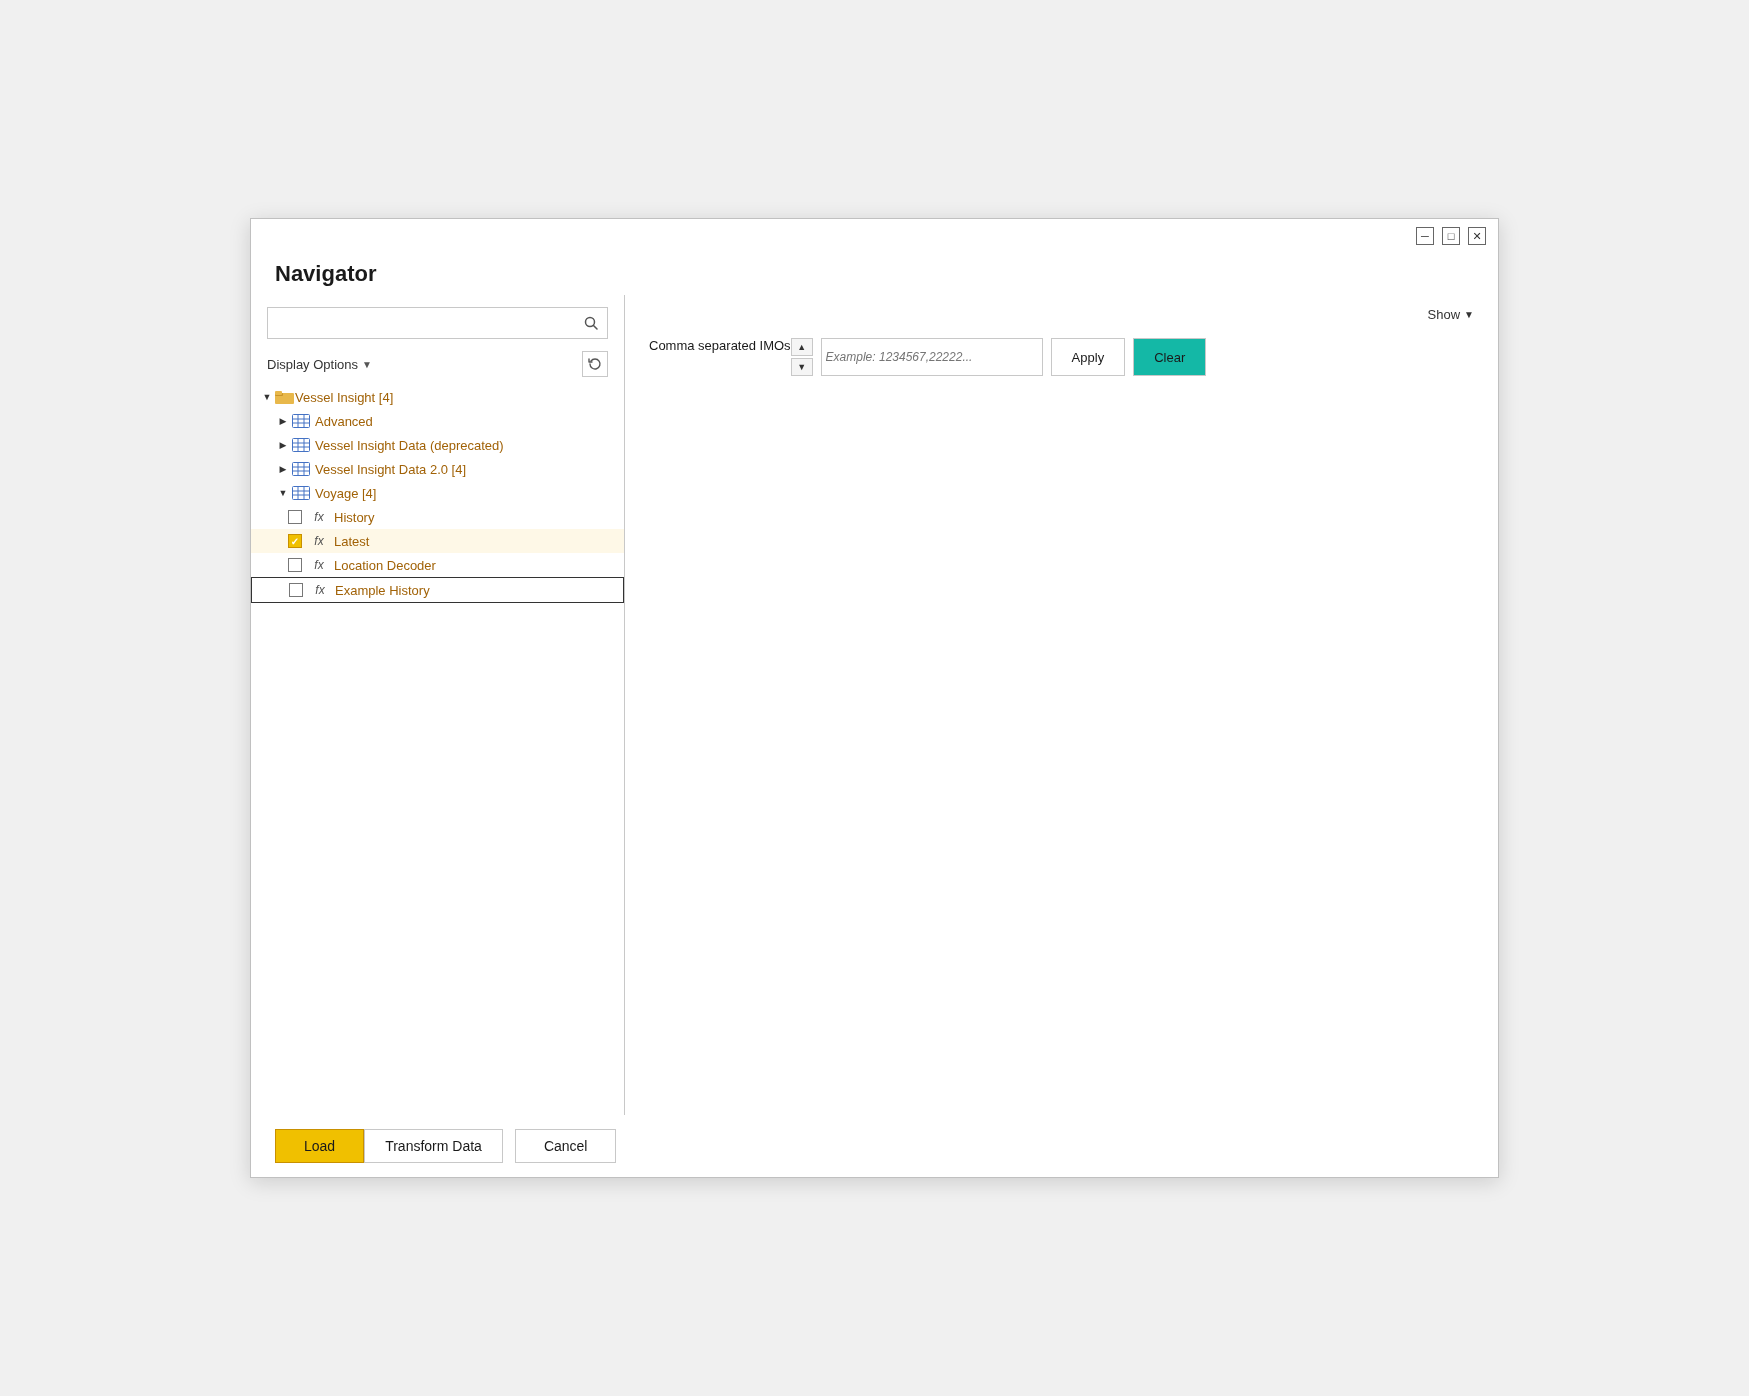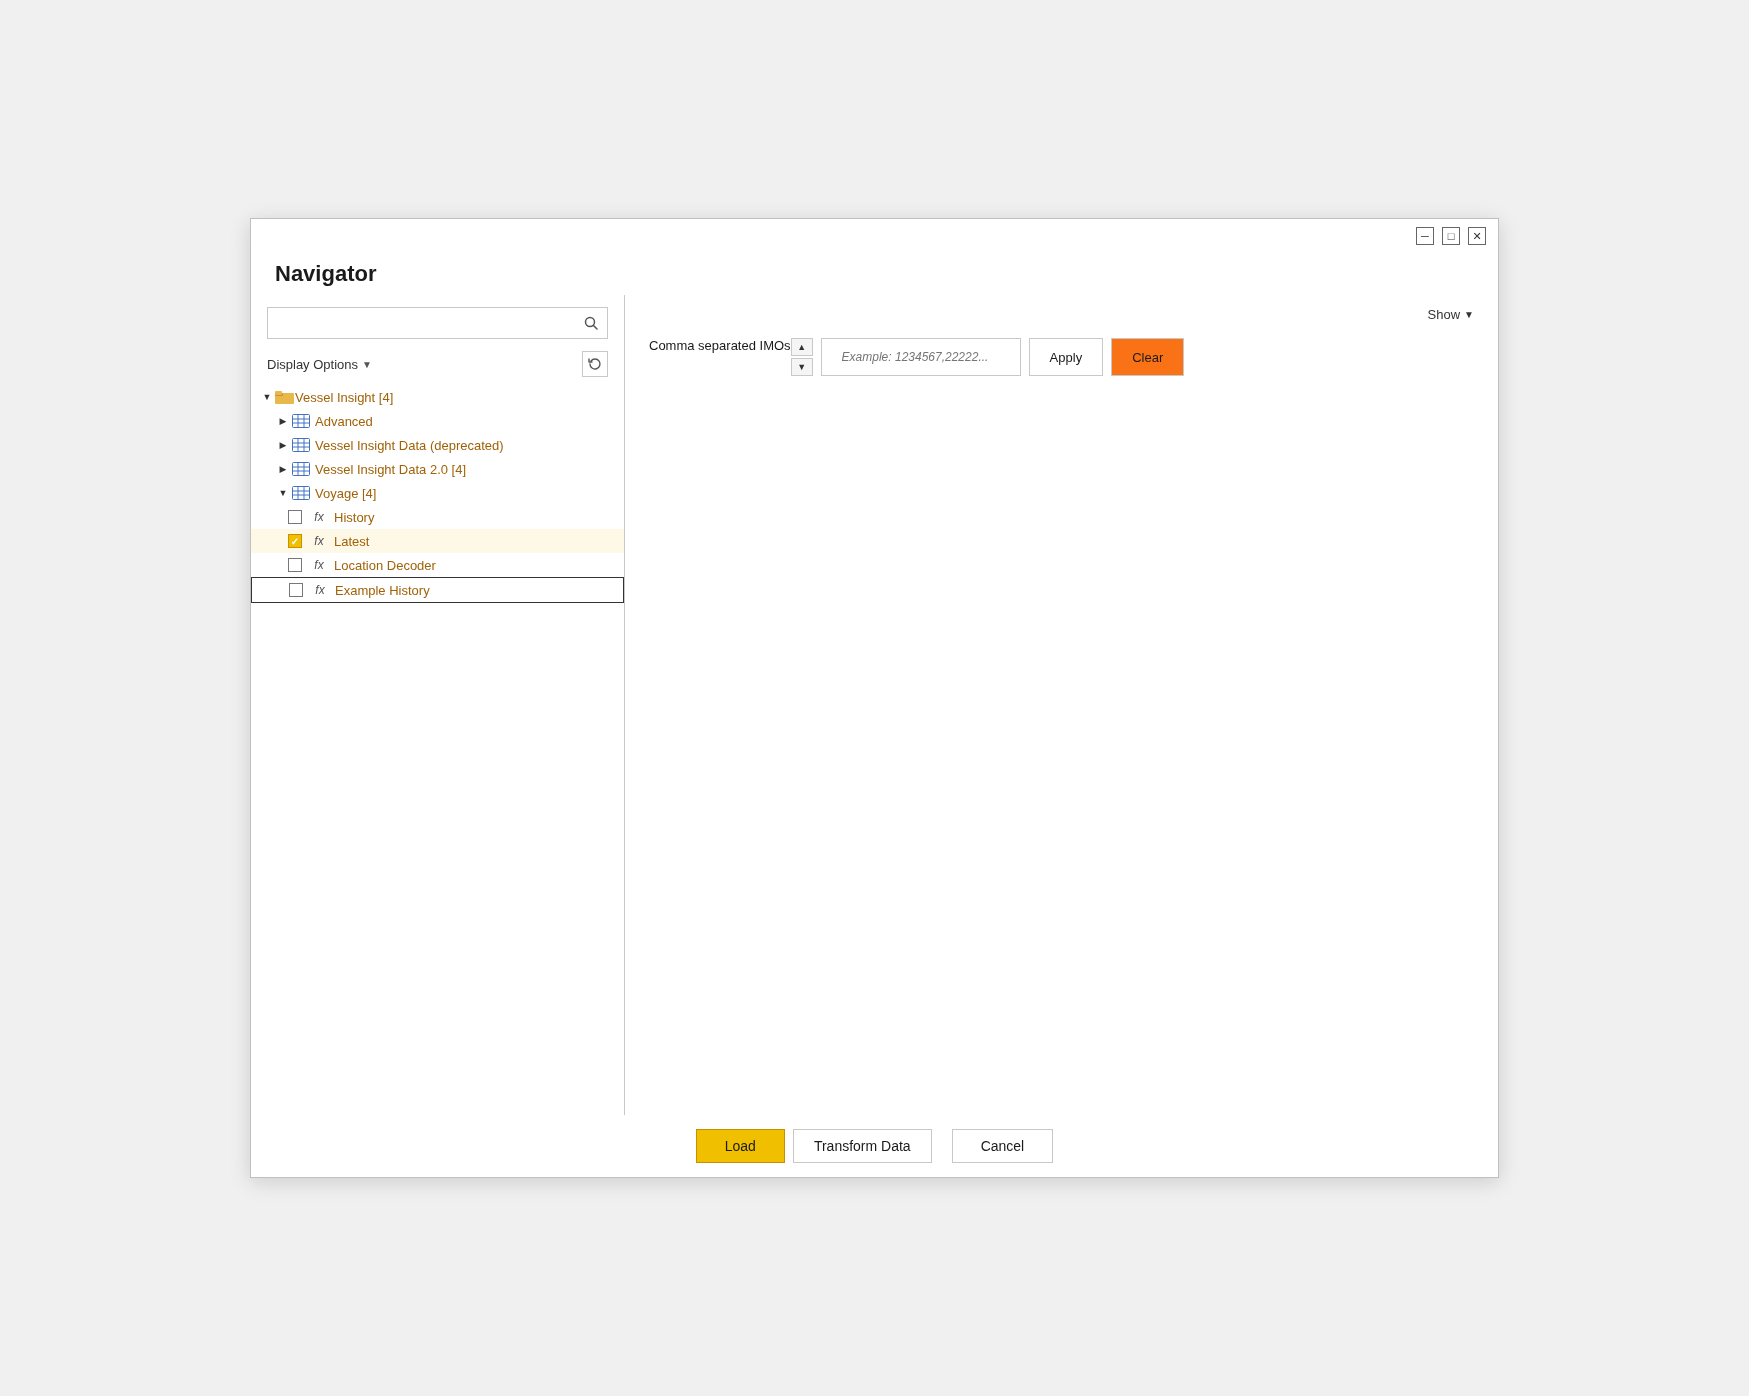--- a/index.html
+++ b/index.html
@@ -259,22 +259,22 @@
       border: 1px solid #c8c8c8;
       background: #f5f5f5;
       cursor: pointer;
       display: flex;
       align-items: center;
       justify-content: center;
       font-size: 9px;
       color: #333;
     }
     .imo-input {
-      width: 200px;
-      padding: 5px 20px;
+      width: 222px;
+      padding: 5px 4px;
       border: 1px solid #c8c8c8;
       font-size: 12px;
       color: #999;
       outline: none;
       font-style: italic;
     }
     .imo-buttons {
       display: flex;
       gap: 8px;
     }
@@ -282,37 +282,36 @@
       padding: 5px 20px;
       border: 1px solid #c8c8c8;
       background: #fff;
       cursor: pointer;
       font-size: 13px;
       color: #1a1a1a;
     }
     .btn-clear {
       padding: 5px 20px;
       border: 1px solid #c8c8c8;
-      background: #f97316;
+      background: #14b8a6;
       cursor: pointer;
       font-size: 13px;
       color: #1a1a1a;
     }
     .divider-line {
       border: none;
       border-top: 1px solid #c8c8c8;
       margin: 16px 0 0 0;
     }
 
     
     .footer {
       display: flex;
-      justify-content: center;
-      align-items: center;
-      gap: 8px;
+      justify-content: flex-start;
+      align-items: center;
       padding: 14px 24px;
       border-top: none;
     }
     .btn-load {
       padding: 8px 28px;
       background: #f0c000;
       border: 1px solid #c89000;
       cursor: pointer;
       font-size: 14px;
       font-weight: 500;

